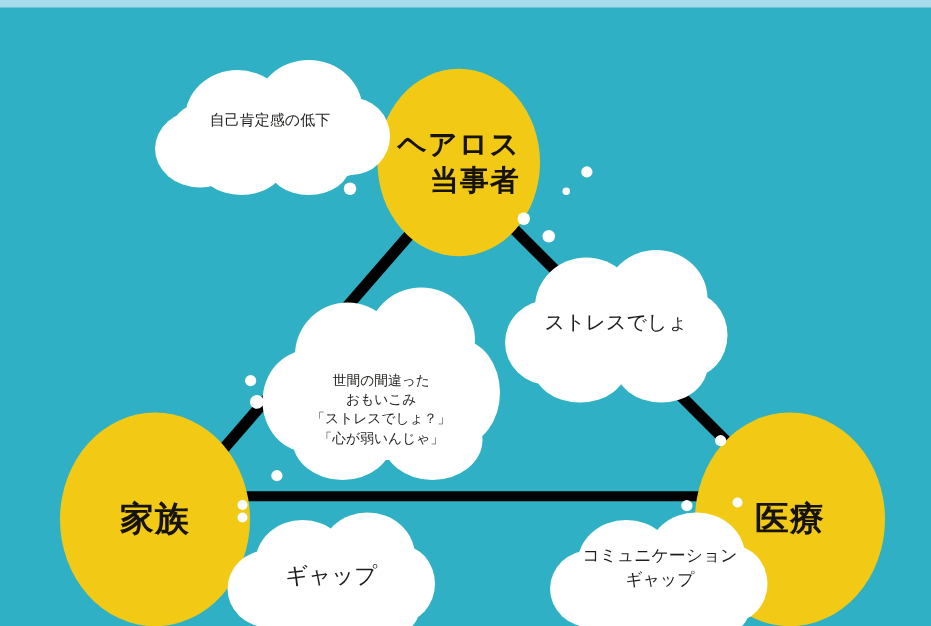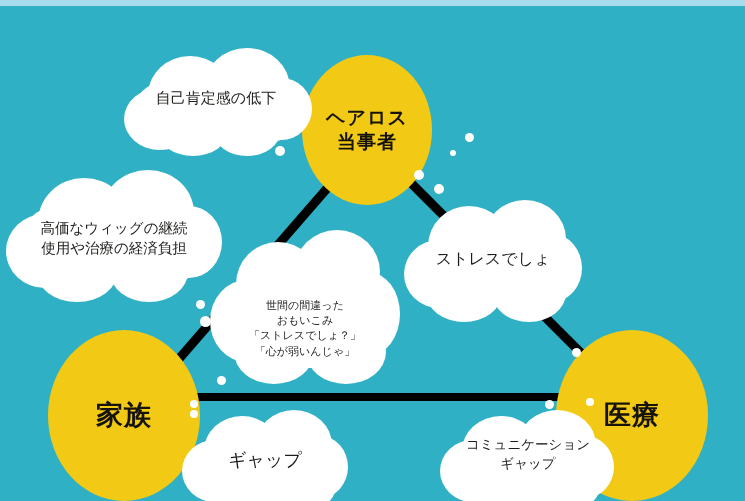--- a/index.html
+++ b/index.html
@@ -78,21 +78,21 @@
     font-weight: 700;
     text-align: center;
     line-height: 1.28;
     white-space: pre-line;
     letter-spacing: 1px;
   }
   
   #node-person { left: 302px; top: 55px;  width: 130px; height: 150px; }
   #node-family { left: 48px;  top: 330px; width: 152px; height: 171px; }
   #node-medical{ left: 556px; top: 330px; width: 152px; height: 171px; }
-  #node-person .node-label  { font-size: 19px; }
+  #node-person .node-label  { font-size: 23px; text-align: right; }
   #node-family .node-label  { font-size: 27px; }
   #node-medical .node-label { font-size: 27px; }
 </style>
 </head>
 <body>
 
 <div id="stage">
 
   <div id="top-strip"></div>
 
@@ -105,40 +105,27 @@
   <div class="cloud" style="left:118px; top:48px; width:196px; height:112px;">
     <div class="lobes">
       <div class="lobe" style="left:6px;  top:40px; width:72px;  height:62px;"></div>
       <div class="lobe" style="left:30px; top:8px;  width:84px;  height:78px;"></div>
       <div class="lobe" style="left:86px; top:0px;  width:86px;  height:80px;"></div>
       <div class="lobe" style="left:132px;top:30px; width:62px;  height:62px;"></div>
       <div class="lobe" style="left:40px; top:58px; width:70px;  height:50px;"></div>
       <div class="lobe" style="left:96px; top:60px; width:66px;  height:48px;"></div>
       <div class="cbody" style="left:16px; top:34px; width:166px; height:60px;"></div>
     </div>
-    <div class="ctext" style="top:40px; font-size:15px;">自己肯定感の低下</div>
+    <div class="ctext" style="top:40px; font-size:12px;">自己肯定感の低下</div>
   </div>
   <div class="tail-dot" style="left:275px; top:146px; width:10px; height:10px;"></div>
 
   <div class="tail-dot" style="left:465px; top:133px; width:9px; height:9px;"></div>
   <div class="tail-dot" style="left:450px; top:150px; width:6px; height:6px;"></div>
 
-  <div class="cloud" style="left:6px; top:166px; width:216px; height:142px;">
-    <div class="lobes">
-      <div class="lobe" style="left:0px;  top:48px; width:78px;  height:74px;"></div>
-      <div class="lobe" style="left:32px; top:12px; width:92px;  height:88px;"></div>
-      <div class="lobe" style="left:96px; top:4px;  width:92px;  height:86px;"></div>
-      <div class="lobe" style="left:150px;top:40px; width:66px;  height:72px;"></div>
-      <div class="lobe" style="left:30px; top:74px; width:82px;  height:62px;"></div>
-      <div class="lobe" style="left:104px;top:76px; width:78px;  height:60px;"></div>
-      <div class="cbody" style="left:14px; top:40px; width:190px; height:76px;"></div>
-    </div>
-    <div class="ctext" style="top:52px; font-size:14.5px;">高価なウィッグの継続
-使用や治療の経済負担</div>
-  </div>
   <div class="tail-dot" style="left:196px; top:300px; width:9px; height:9px;"></div>
 
   <div class="cloud" style="left:210px; top:228px; width:190px; height:160px;">
     <div class="lobes">
       <div class="lobe" style="left:0px;  top:52px; width:74px;  height:82px;"></div>
       <div class="lobe" style="left:26px; top:14px; width:84px;  height:84px;"></div>
       <div class="lobe" style="left:84px; top:2px;  width:86px;  height:84px;"></div>
       <div class="lobe" style="left:126px;top:44px; width:64px;  height:84px;"></div>
       <div class="lobe" style="left:24px; top:92px; width:80px;  height:64px;"></div>
       <div class="lobe" style="left:96px; top:92px; width:80px;  height:64px;"></div>

